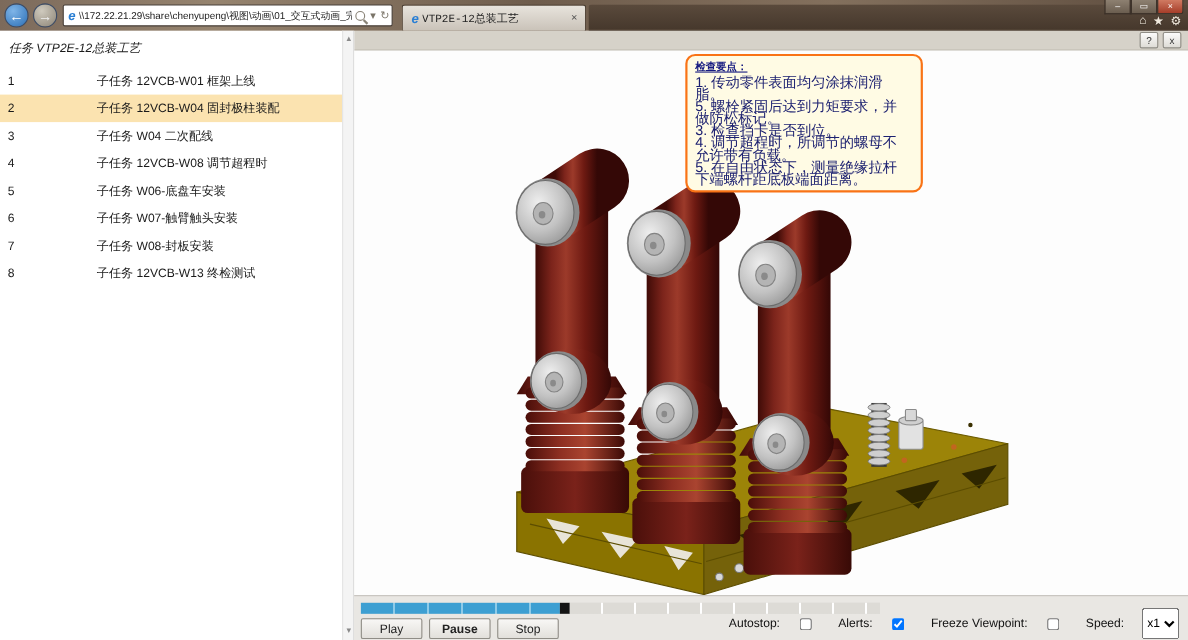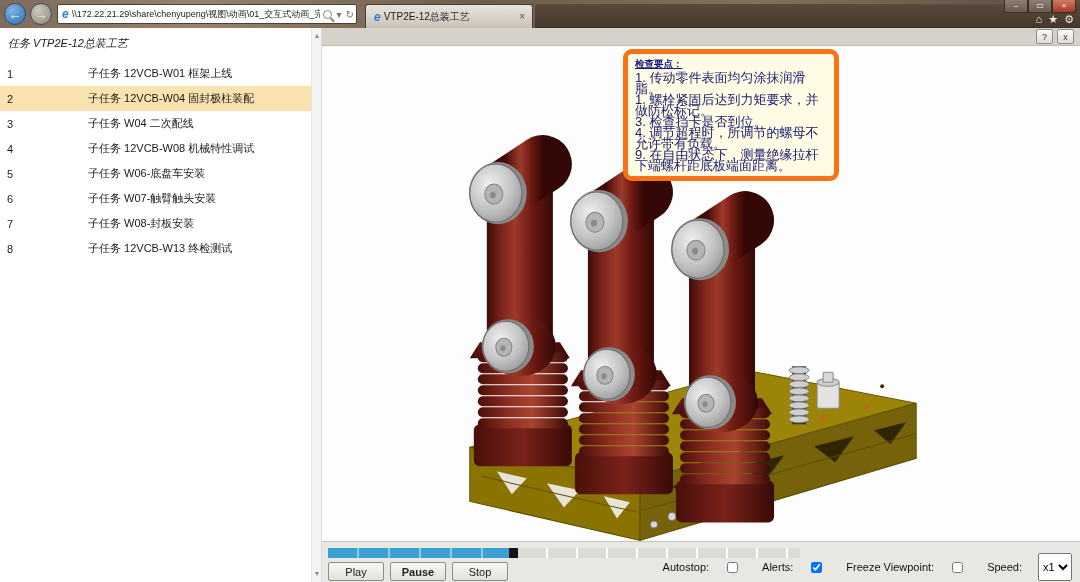--- a/index.html
+++ b/index.html
@@ -21,21 +21,21 @@
     margin:0 3px 0 4px; flex:0 0 auto; }
   #address-text { font-size:9px; color:#222; white-space:nowrap; overflow:hidden; flex:1 1 auto; }
   .addr-tool { font-size:10px; color:#7a7468; margin:0 2px; flex:0 0 auto; }
   #search-icon { width:9px; height:9px; border:1.5px solid #8a8478; border-radius:50%;
     position:relative; margin:0 3px; flex:0 0 auto; }
   #search-icon::after { content:""; position:absolute; width:5px; height:1.5px;
     background:#8a8478; transform:rotate(45deg); left:6px; top:8px; }
   #tab { margin-left:8px; width:168px; height:24px; align-self:flex-end;
     background:linear-gradient(#e8e4dd,#c9c2b8); border:1px solid #4a3e33; border-bottom:none;
     border-radius:3px 3px 0 0; display:flex; align-items:center; padding:0 4px; }
-  #tab-title { font-size:10px; color:#222; flex:1 1 auto; white-space:nowrap; overflow:hidden; }
+  #tab-title { font-size:10px; color:#222; flex:1 1 auto; white-space:nowrap; overflow:hidden;font-family:Liberation Mono, monospace; }
   #tab-close { font-size:10px; color:#555; padding:0 3px; }
   #tabstrip-rest { flex:1 1 auto; align-self:flex-end; height:24px;
     background:linear-gradient(#5a4a3c,#46382c); border-top-left-radius:3px; margin-left:2px;
     border-bottom:1px solid #3a2f25;}
   #winbtns { position:absolute; right:4px; top:0; display:flex; }
   .winbtn { width:24px; height:13px; font-size:8px; line-height:12px; text-align:center;
     color:#fff; background:linear-gradient(#8d8071,#6a5d4f); border:1px solid #3a3028;
     border-top:none; }
   #win-close { background:linear-gradient(#d07a62,#a53c28); border-radius:0 0 3px 0; }
   #chrome-icons { position:absolute; right:6px; top:13px; display:flex; gap:6px; }
@@ -63,21 +63,21 @@
   #rightpane { flex:1 1 auto; display:flex; flex-direction:column; }
   #viewer-toolbar { height:18px; background:#d6d2c9; border-bottom:1px solid #bdb9b0;
     display:flex; align-items:center; justify-content:flex-end; padding-right:6px; gap:4px; }
   .mini-btn { width:17px; height:15px; background:linear-gradient(#fbfbfa,#dedcd6);
     border:1px solid #8f8d86; border-radius:2px; font-size:9px; color:#333;
     text-align:center; line-height:14px; }
   #viewer { flex:1 1 auto; position:relative; background:#fdfdfd; overflow:hidden; }
 
   
   #annotation { position:absolute; left:301px; top:3px; width:216px;
-    background:#fffbe4; border:5px solid #f97316; border-radius:9px;
+    background:#fffbe4; border:2px solid #f97316; border-radius:9px;
     padding:4px 15px 5px 7px; color:#1c2070; }
   #annotation .ann-title { font-size:9.5px; font-weight:bold; text-decoration:underline;
     color:#161a80; margin-bottom:1px; }
   #annotation .ann-line { font-size:13px; line-height:11px; }
 
   
   #bottombar { height:41px; background:#e9e7e3; border-top:1px solid #c6c3bd;
     position:relative; }
   #timeline { position:absolute; left:6px; top:6px; width:472px; height:10px;
     background:#dddbd6; display:flex; align-items:stretch; }
@@ -139,21 +139,21 @@
       <div class="task-row selected">
         <span class="tnum">2</span>
         <span class="tlabel">子任务 12VCB-W04 固封极柱装配</span>
       </div>
       <div class="task-row">
         <span class="tnum">3</span>
         <span class="tlabel">子任务 W04 二次配线</span>
       </div>
       <div class="task-row">
         <span class="tnum">4</span>
-        <span class="tlabel">子任务 12VCB-W08 机械特性调试</span>
+        <span class="tlabel">子任务 12VCB-W08 调节超程时</span>
       </div>
       <div class="task-row">
         <span class="tnum">5</span>
         <span class="tlabel">子任务 W06-底盘车安装</span>
       </div>
       <div class="task-row">
         <span class="tnum">6</span>
         <span class="tlabel">子任务 W07-触臂触头安装</span>
       </div>
       <div class="task-row">
@@ -288,24 +288,24 @@
           </g>
         <g transform="translate(202,56)">
             <use href="#pole"></use>
           </g>
       </svg>
 
       
       <div id="annotation">
         <div class="ann-title">检查要点：</div>
         <div class="ann-line">1. 传动零件表面均匀涂抹润滑脂。</div>
-        <div class="ann-line">1. 螺栓紧固后达到力矩要求，并做防松标记。</div>
+        <div class="ann-line">5. 螺栓紧固后达到力矩要求，并做防松标记。</div>
         <div class="ann-line">3. 检查挡卡是否到位。</div>
         <div class="ann-line">4. 调节超程时，所调节的螺母不允许带有负载。</div>
-        <div class="ann-line">9. 在自由状态下，测量绝缘拉杆下端螺杆距底板端面距离。</div>
+        <div class="ann-line">5. 在自由状态下，测量绝缘拉杆下端螺杆距底板端面距离。</div>
       </div>
     </div>
 
     <div id="bottombar">
       <div id="timeline">
         <div id="timeline-filled"></div>
         <div id="timeline-marker"></div>
         <div id="timeline-rest"></div>
       </div>
       <div id="transport">

